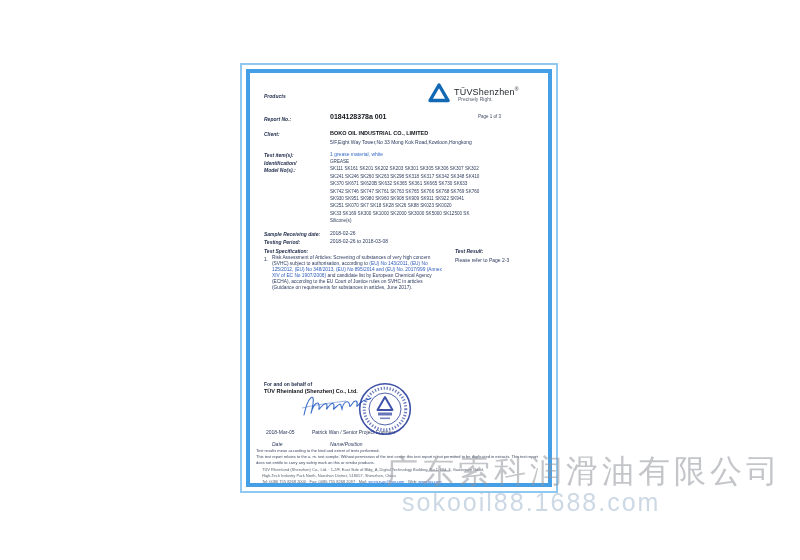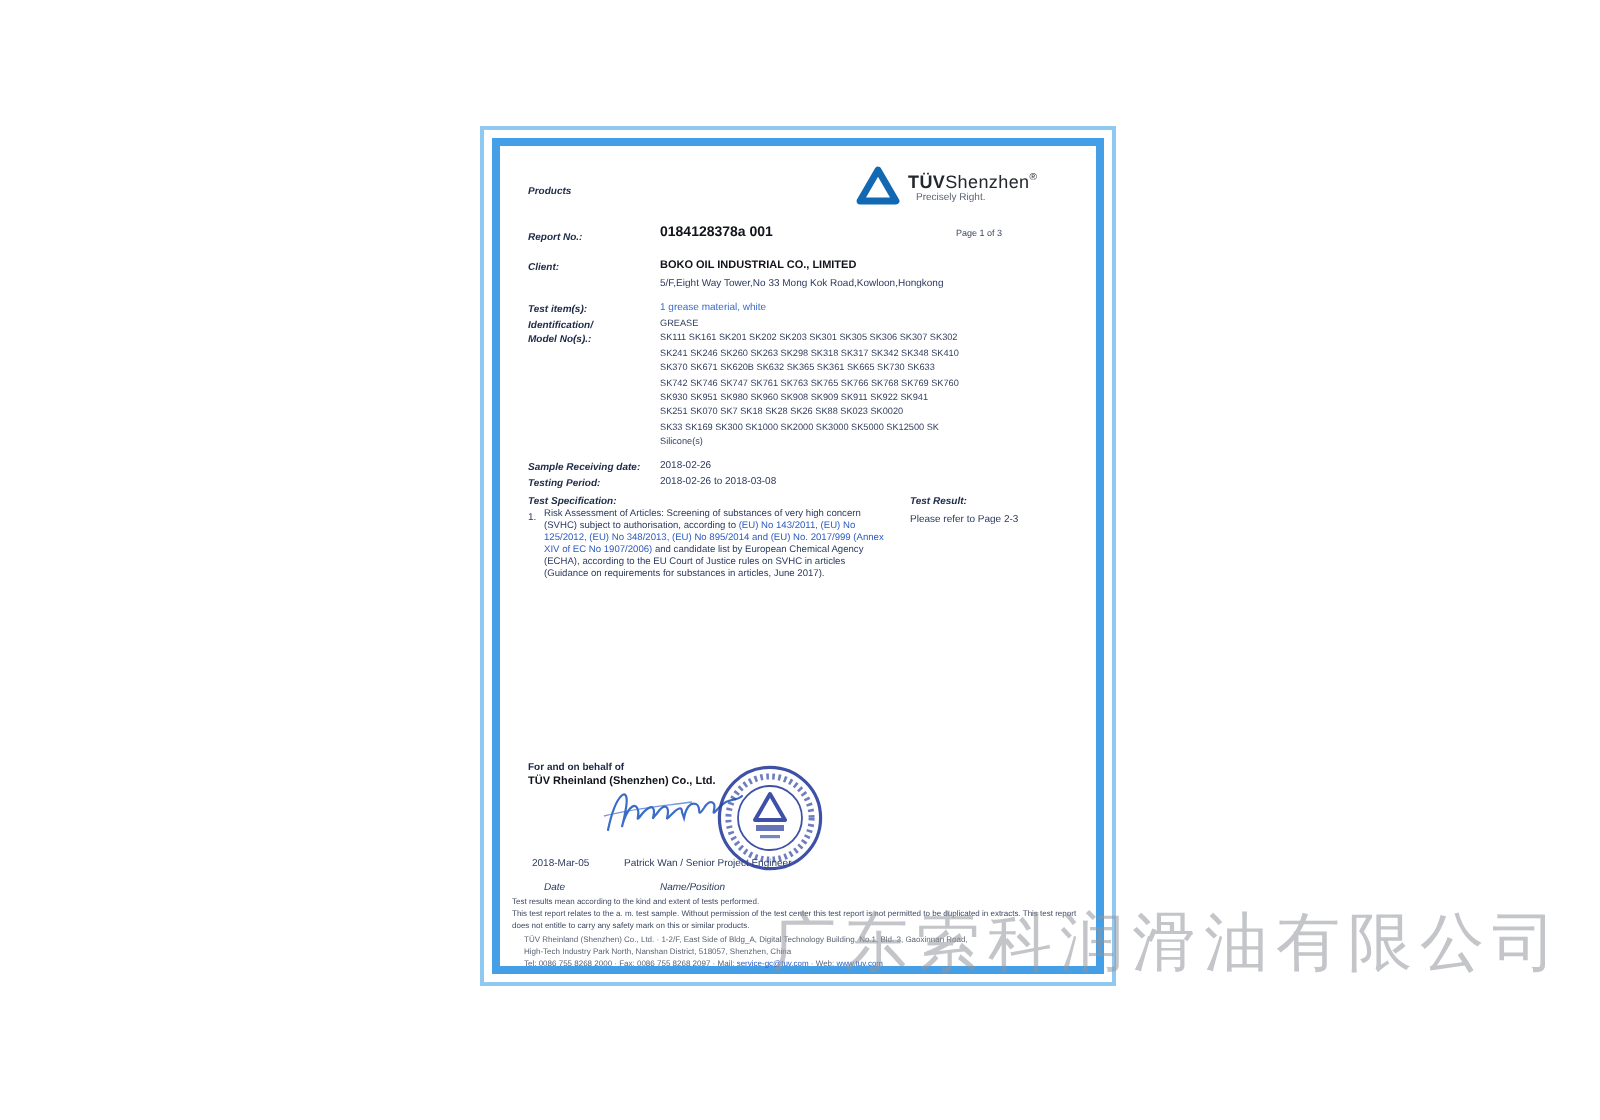--- a/index.html
+++ b/index.html
@@ -15,21 +15,21 @@
   .val{font-size:5px;line-height:6px;color:#2b3a5e;}
   .val-b{font-size:5.5px;line-height:6px;font-weight:bold;color:#10131a;}
   .tiny{font-size:4.6px;line-height:7.4px;color:#33415f;}
   .micro{font-size:4px;line-height:5.8px;color:#3c475f;white-space:nowrap;}
   .footer-line{font-size:4px;line-height:5.8px;color:#5a6372;white-space:nowrap;}
   .spec-par{position:absolute;left:22px;top:182px;width:172px;font-size:4.8px;line-height:5.9px;
             color:#2b3a5e;white-space:normal;}
   .blue-reg{color:#2d5bbf;}
   .link-blue{color:#2d5bbf;}
   .brand-line{font-size:9px;line-height:9px;color:#23282e;letter-spacing:.2px;}
-  .brand-bold{font-weight:bold;margin-top:32px;}
+  .brand-bold{font-weight:normal;margin-top:32px;}
   .brand-reg{font-size:5px;vertical-align:super;}
   .tagline{font-size:5px;color:#5a6372;}
   .page-ind{font-size:4.5px;color:#3c475f;}
   .wm-cn{position:absolute;left:386px;top:450px;font-size:32px;letter-spacing:4px;
          color:rgba(145,150,156,0.55);z-index:5;font-family:Liberation Sans, sans-serif;}
   .wm-site{position:absolute;left:402px;top:488px;font-size:25px;letter-spacing:2px;
            color:rgba(170,190,210,0.6);z-index:5;}
   .stamp{position:absolute;left:108px;top:309px;width:54px;height:54px;opacity:.9;z-index:3;}
   .sig{position:absolute;left:48px;top:315px;width:76px;height:32px;z-index:2;}
   .logo-tri{position:absolute;left:178px;top:10px;width:22px;height:20px;}
@@ -127,14 +127,15 @@
         <div class="abs footer-line" style="left:12px;top:400px;">High-Tech Industry Park North, Nanshan District, 518057, Shenzhen, China</div>
         <div class="abs footer-line" style="left:12px;top:406px;">
           <span>Tel: 0086 755 8268 2000 · </span><span>Fax: 0086 755 8268 2097 · </span><span>Mail: </span><span class="link-blue">service-gc@tuv.com</span><span> · </span><span>Web: </span><span class="link-blue">www.tuv.com</span>
         </div>
 
       </div>
     </div>
   </div>
 
   <div class="wm-cn">广东索科润滑油有限公司</div>
+  <div class="wm-site">sokooil88.1688.com</div>
 
 </div>
 
 </body></html>

